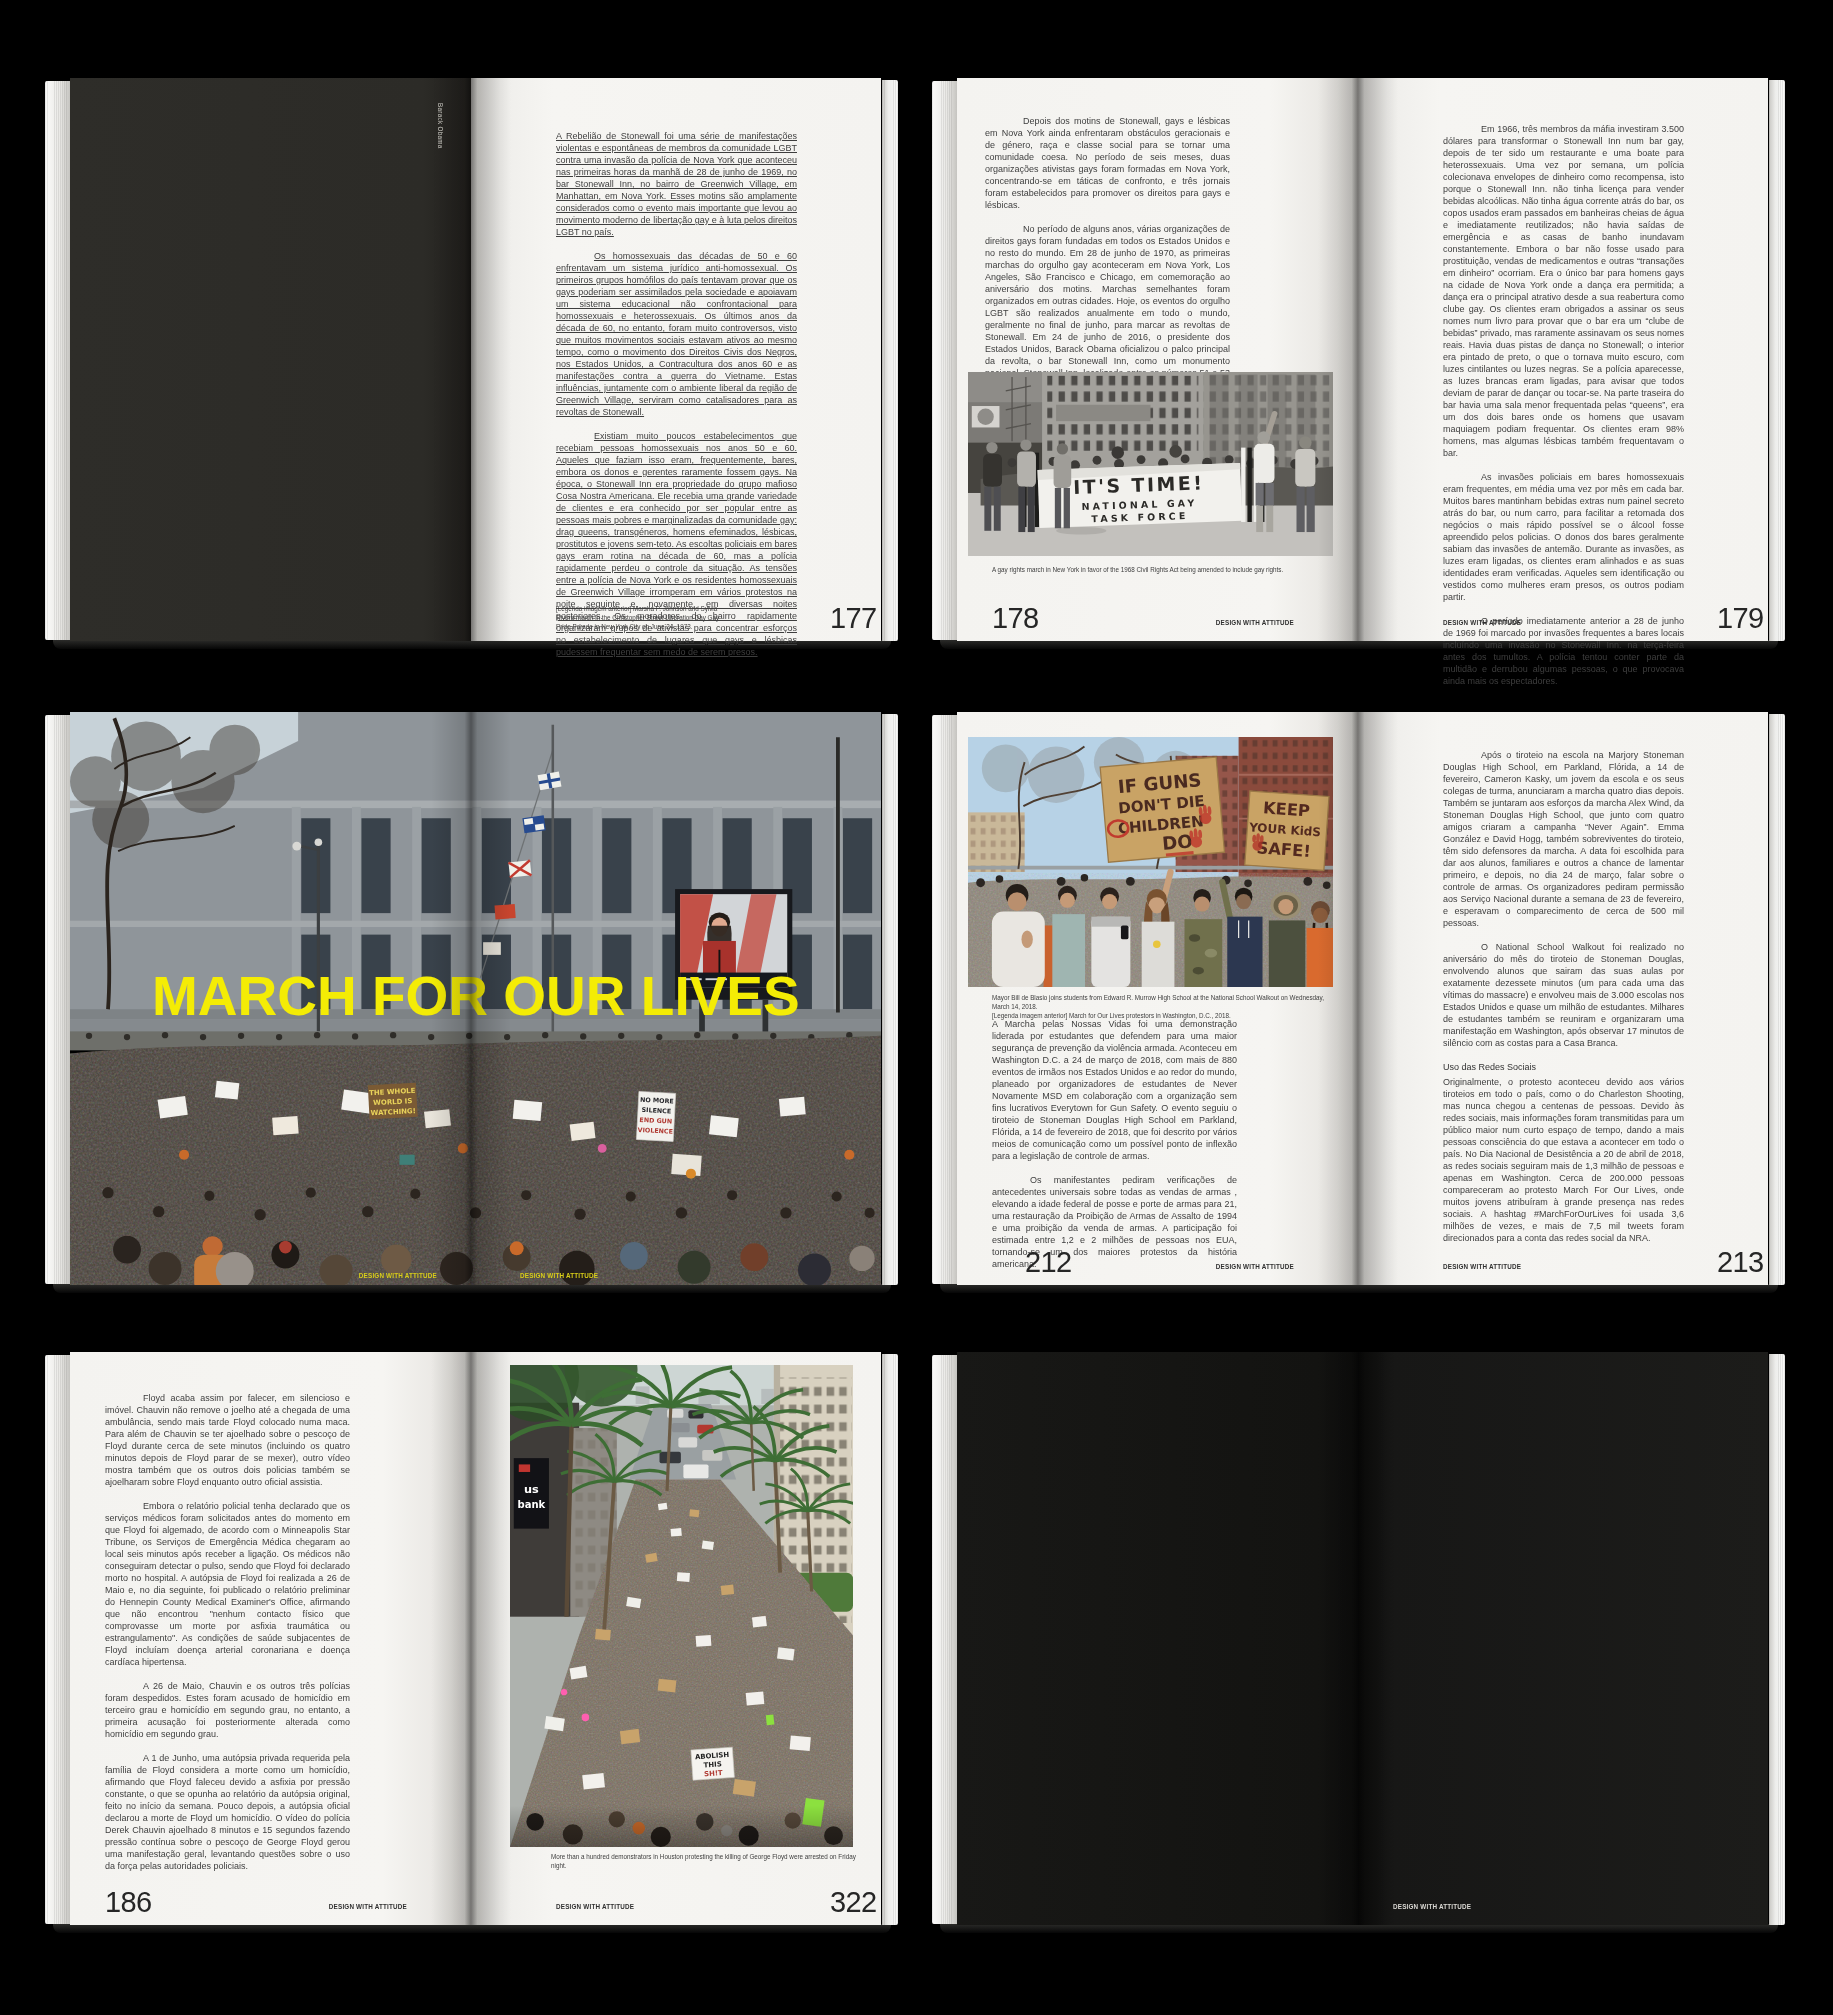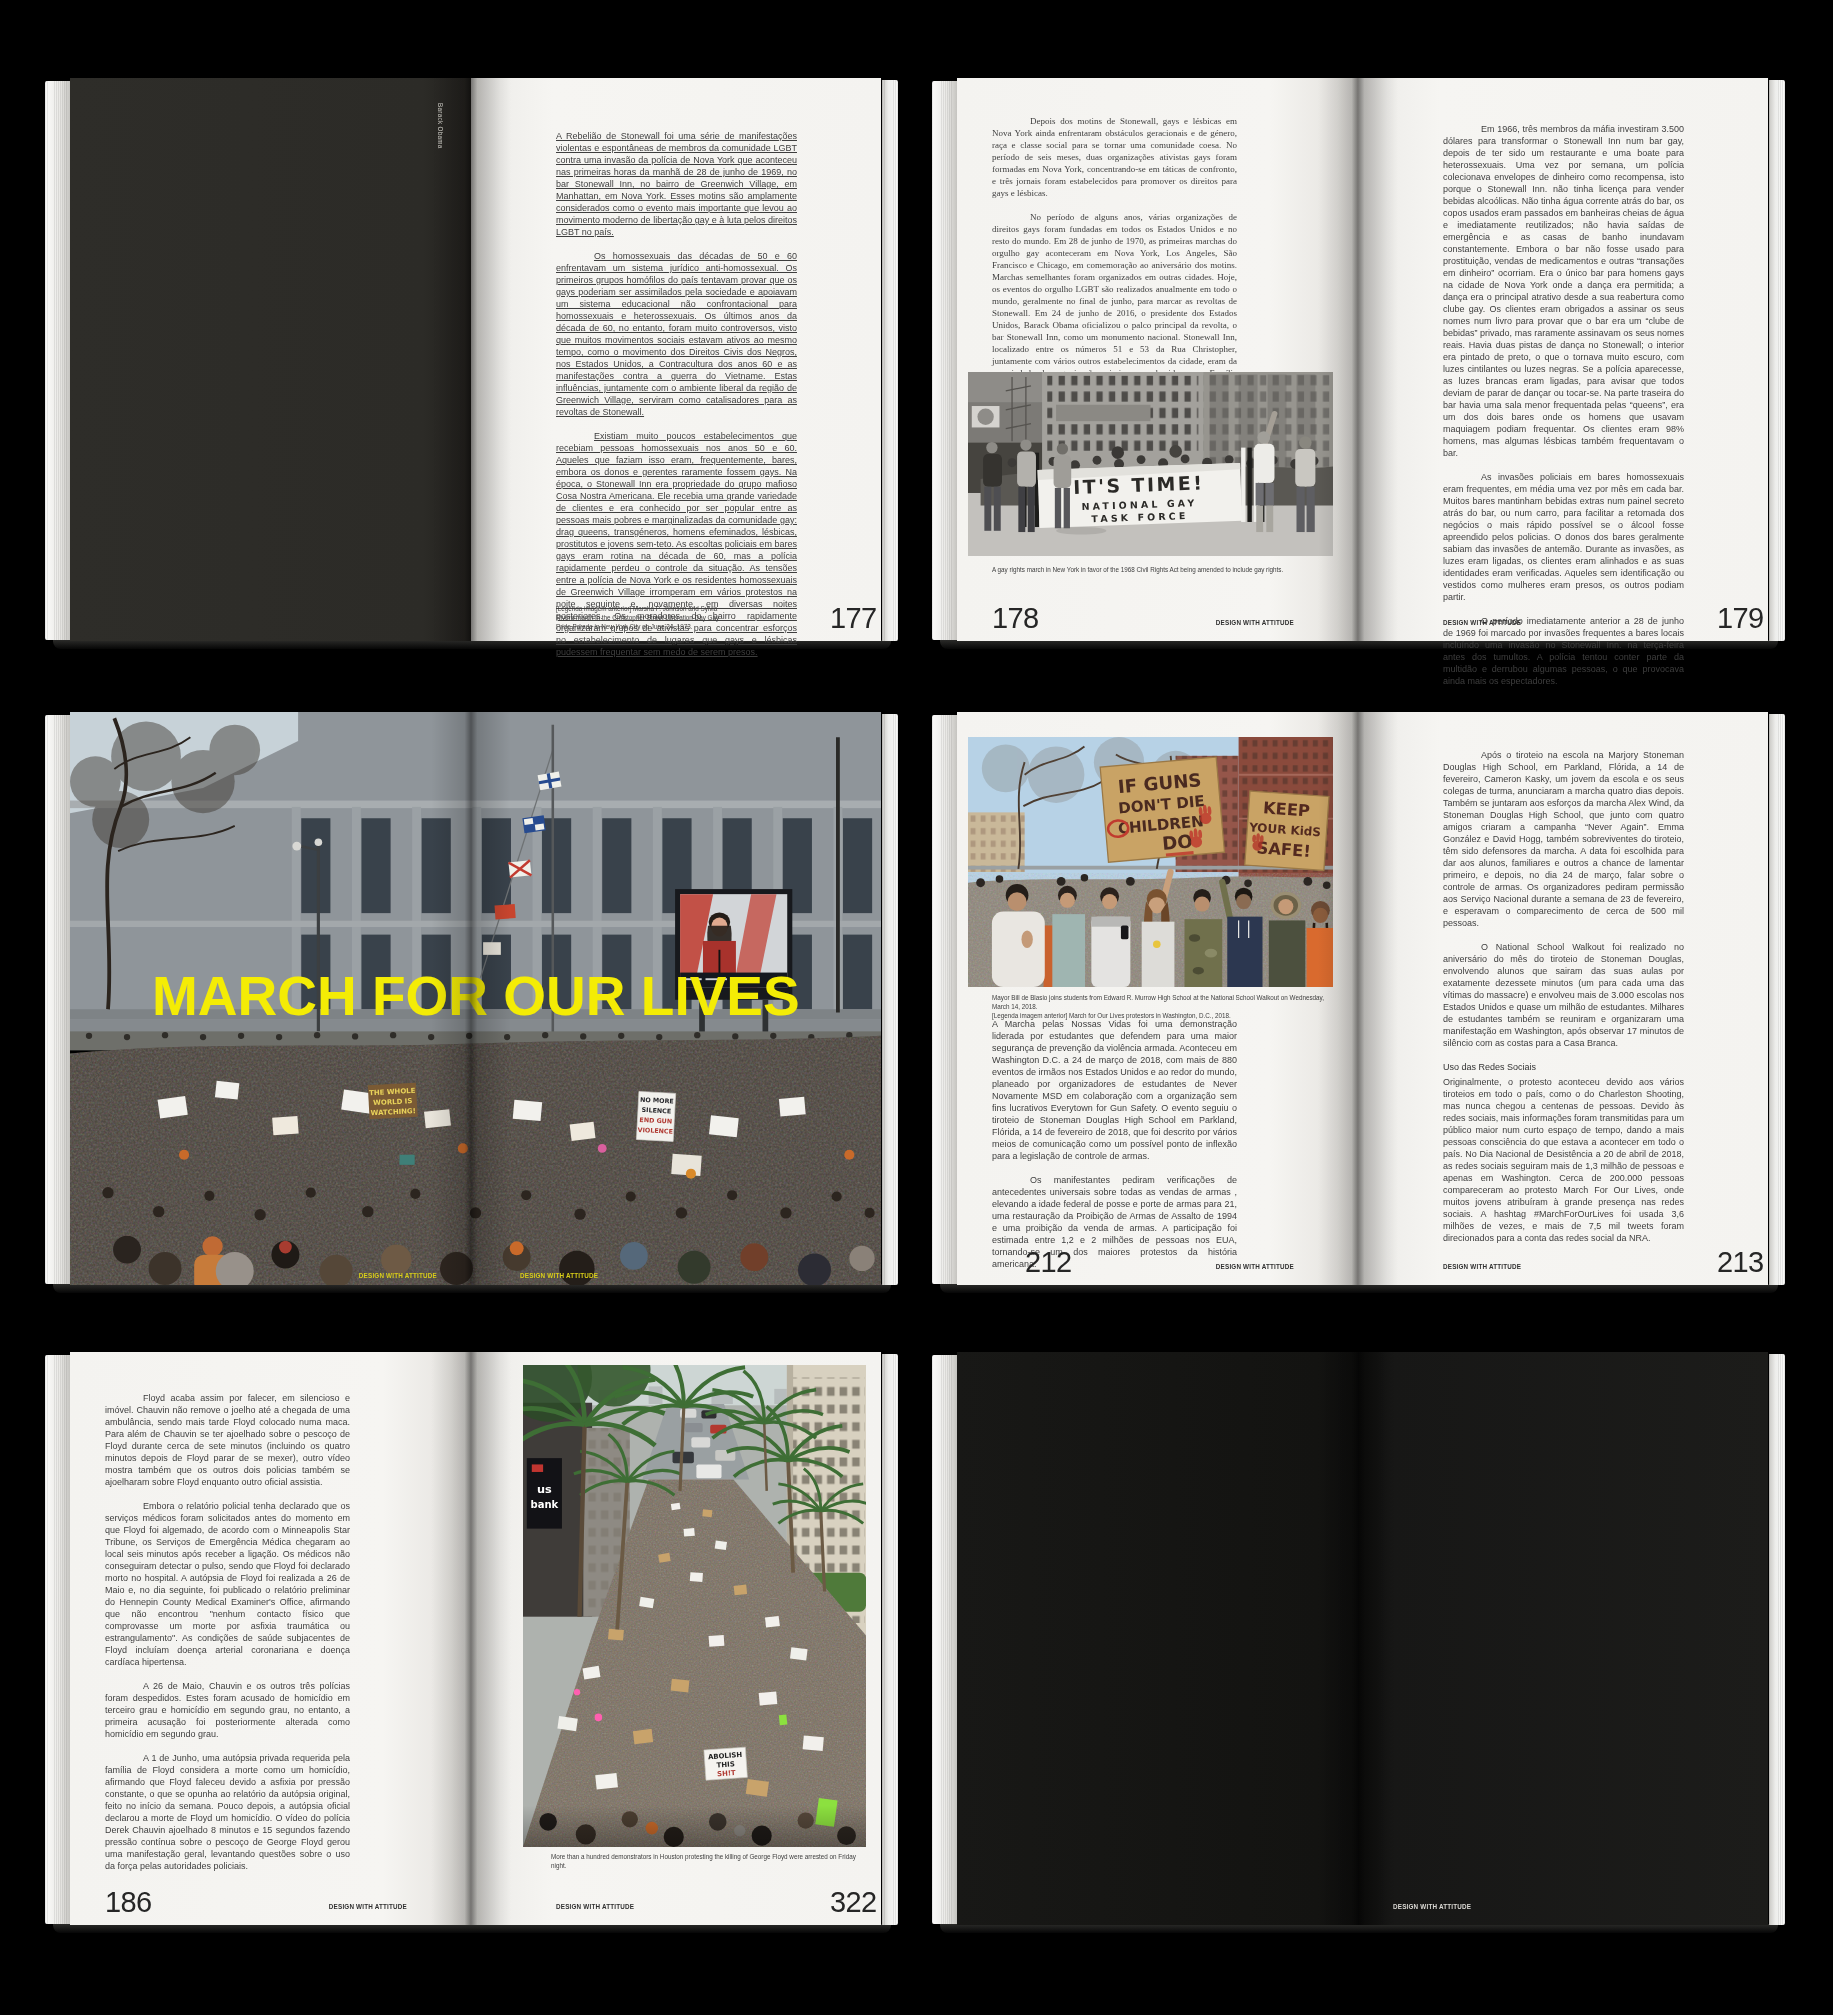--- a/index.html
+++ b/index.html
@@ -61,21 +61,21 @@
   <div class="num" style="right:21.4px;bottom:16.3px;">177</div>
   <div class="gut"></div>
 </div>
 
 <div class="sp" style="left:932px;top:75px;height:576px;">
   <div class="base"></div>
   <div class="edgeL"></div>
   <div class="edgeR"></div>
   <div class="pg pgL"></div>
   <div class="pg pgR"></div>
-  <div class="txt" style="left:60px;top:40px;width:245px;font-family:Liberation Serif, serif;">
+  <div class="txt" style="left:53px;top:40px;width:245px;">
     <p class="ind">Depois dos motins de Stonewall, gays e lésbicas em Nova York ainda enfrentaram obstáculos geracionais e de género, raça e classe social para se tornar uma comunidade coesa. No período de seis meses, duas organizações ativistas gays foram formadas em Nova York, concentrando-se em táticas de confronto, e três jornais foram estabelecidos para promover os direitos para gays e lésbicas.</p>
     <p class="ind">No período de alguns anos, várias organizações de direitos gays foram fundadas em todos os Estados Unidos e no resto do mundo. Em 28 de junho de 1970, as primeiras marchas do orgulho gay aconteceram em Nova York, Los Angeles, São Francisco e Chicago, em comemoração ao aniversário dos motins. Marchas semelhantes foram organizados em outras cidades. Hoje, os eventos do orgulho LGBT são realizados anualmente em todo o mundo, geralmente no final de junho, para marcar as revoltas de Stonewall. Em 24 de junho de 2016, o presidente dos Estados Unidos, Barack Obama oficializou o palco principal da revolta, o bar Stonewall Inn, como um monumento nacional. Stonewall Inn, localizado entre os números 51 e 53 da Rua Christopher, juntamente com vários outros estabelecimentos da cidade, eram da propriedade da organização criminosa conhecida como Família Genovese.</p>
   </div>
   <div class="photo" style="left:36px;top:297px;width:365px;height:184px;">
     <svg viewBox="0 0 580 292" preserveAspectRatio="none">
       <defs>
         <pattern id="pwA" width="20" height="26" patternUnits="userSpaceOnUse">
             <rect x="4" y="5" width="10" height="16" fill="#4e4c49"></rect>
           </pattern>
       </defs>
@@ -572,21 +572,21 @@
   <div class="pg pgL"></div>
   <div class="pg pgR"></div>
   <div class="txt" style="left:60px;top:43px;width:245px;">
     <p class="ind">Floyd acaba assim por falecer, em silencioso e imóvel. Chauvin não remove o joelho até a chegada de uma ambulância, sendo mais tarde Floyd colocado numa maca. Para além de Chauvin se ter ajoelhado sobre o pescoço de Floyd durante cerca de sete minutos (incluindo os quatro minutos depois de Floyd parar de se mexer), outro vídeo mostra também que os outros dois policias também se ajoelharam sobre Floyd enquanto outro oficial assistia.</p>
     <p class="ind">Embora o relatório policial tenha declarado que os serviços médicos foram solicitados antes do momento em que Floyd foi algemado, de acordo com o Minneapolis Star Tribune, os Serviços de Emergência Médica chegaram ao local seis minutos após receber a ligação. Os médicos não conseguiram detectar o pulso, sendo que Floyd foi declarado morto no hospital. A autópsia de Floyd foi realizada a 26 de Maio e, no dia seguinte, foi publicado o relatório preliminar do Hennepin County Medical Examiner's Office, afirmando que não encontrou "nenhum contacto físico que comprovasse um morte por asfixia traumática ou estrangulamento". As condições de saúde subjacentes de Floyd incluíam doença arterial coronariana e doença cardíaca hipertensa.</p>
     <p class="ind">A 26 de Maio, Chauvin e os outros três polícias foram despedidos. Estes foram acusado de homicídio em terceiro grau e homicídio em segundo grau, no entanto, a primeira acusação foi posteriormente alterada como homicídio em segundo grau.</p>
     <p class="ind">A 1 de Junho, uma autópsia privada requerida pela família de Floyd considera a morte como um homicídio, afirmando que Floyd faleceu devido a asfixia por pressão constante, o que se opunha ao relatório da autópsia original, feito no início da semana. Pouco depois, a autópsia oficial declarou a morte de Floyd um homicídio. O vídeo do polícia Derek Chauvin ajoelhado 8 minutos e 15 segundos fazendo pressão contínua sobre o pescoço de George Floyd gerou uma manifestação geral, levantando questões sobre o uso da força pelas autoridades policiais.</p>
   </div>
   <div class="num" style="left:60px;bottom:16.3px;">186</div>
   <div class="foot footR" style="left:60px;width:302px;bottom:25px;">DESIGN WITH ATTITUDE</div>
-  <div class="photo" style="left:478px;top:16.3px;width:343px;height:482px;">
+  <div class="photo" style="left:465px;top:16.3px;width:343px;height:482px;">
     <svg viewBox="0 0 546 766" preserveAspectRatio="none">
       <defs>
         <pattern id="pwD" width="20" height="28" patternUnits="userSpaceOnUse">
             <rect x="4" y="7" width="12" height="14" fill="#6f695c"></rect>
           </pattern>
         <filter id="fD" x="0" y="0" width="100%" height="100%">
             <feTurbulence type="fractalNoise" baseFrequency="0.4" numOctaves="2" seed="12"></feTurbulence>
           </filter>
         <clipPath id="cpD">
             <polygon points="200,182 335,182 546,430 546,766 0,766 110,430"></polygon>

